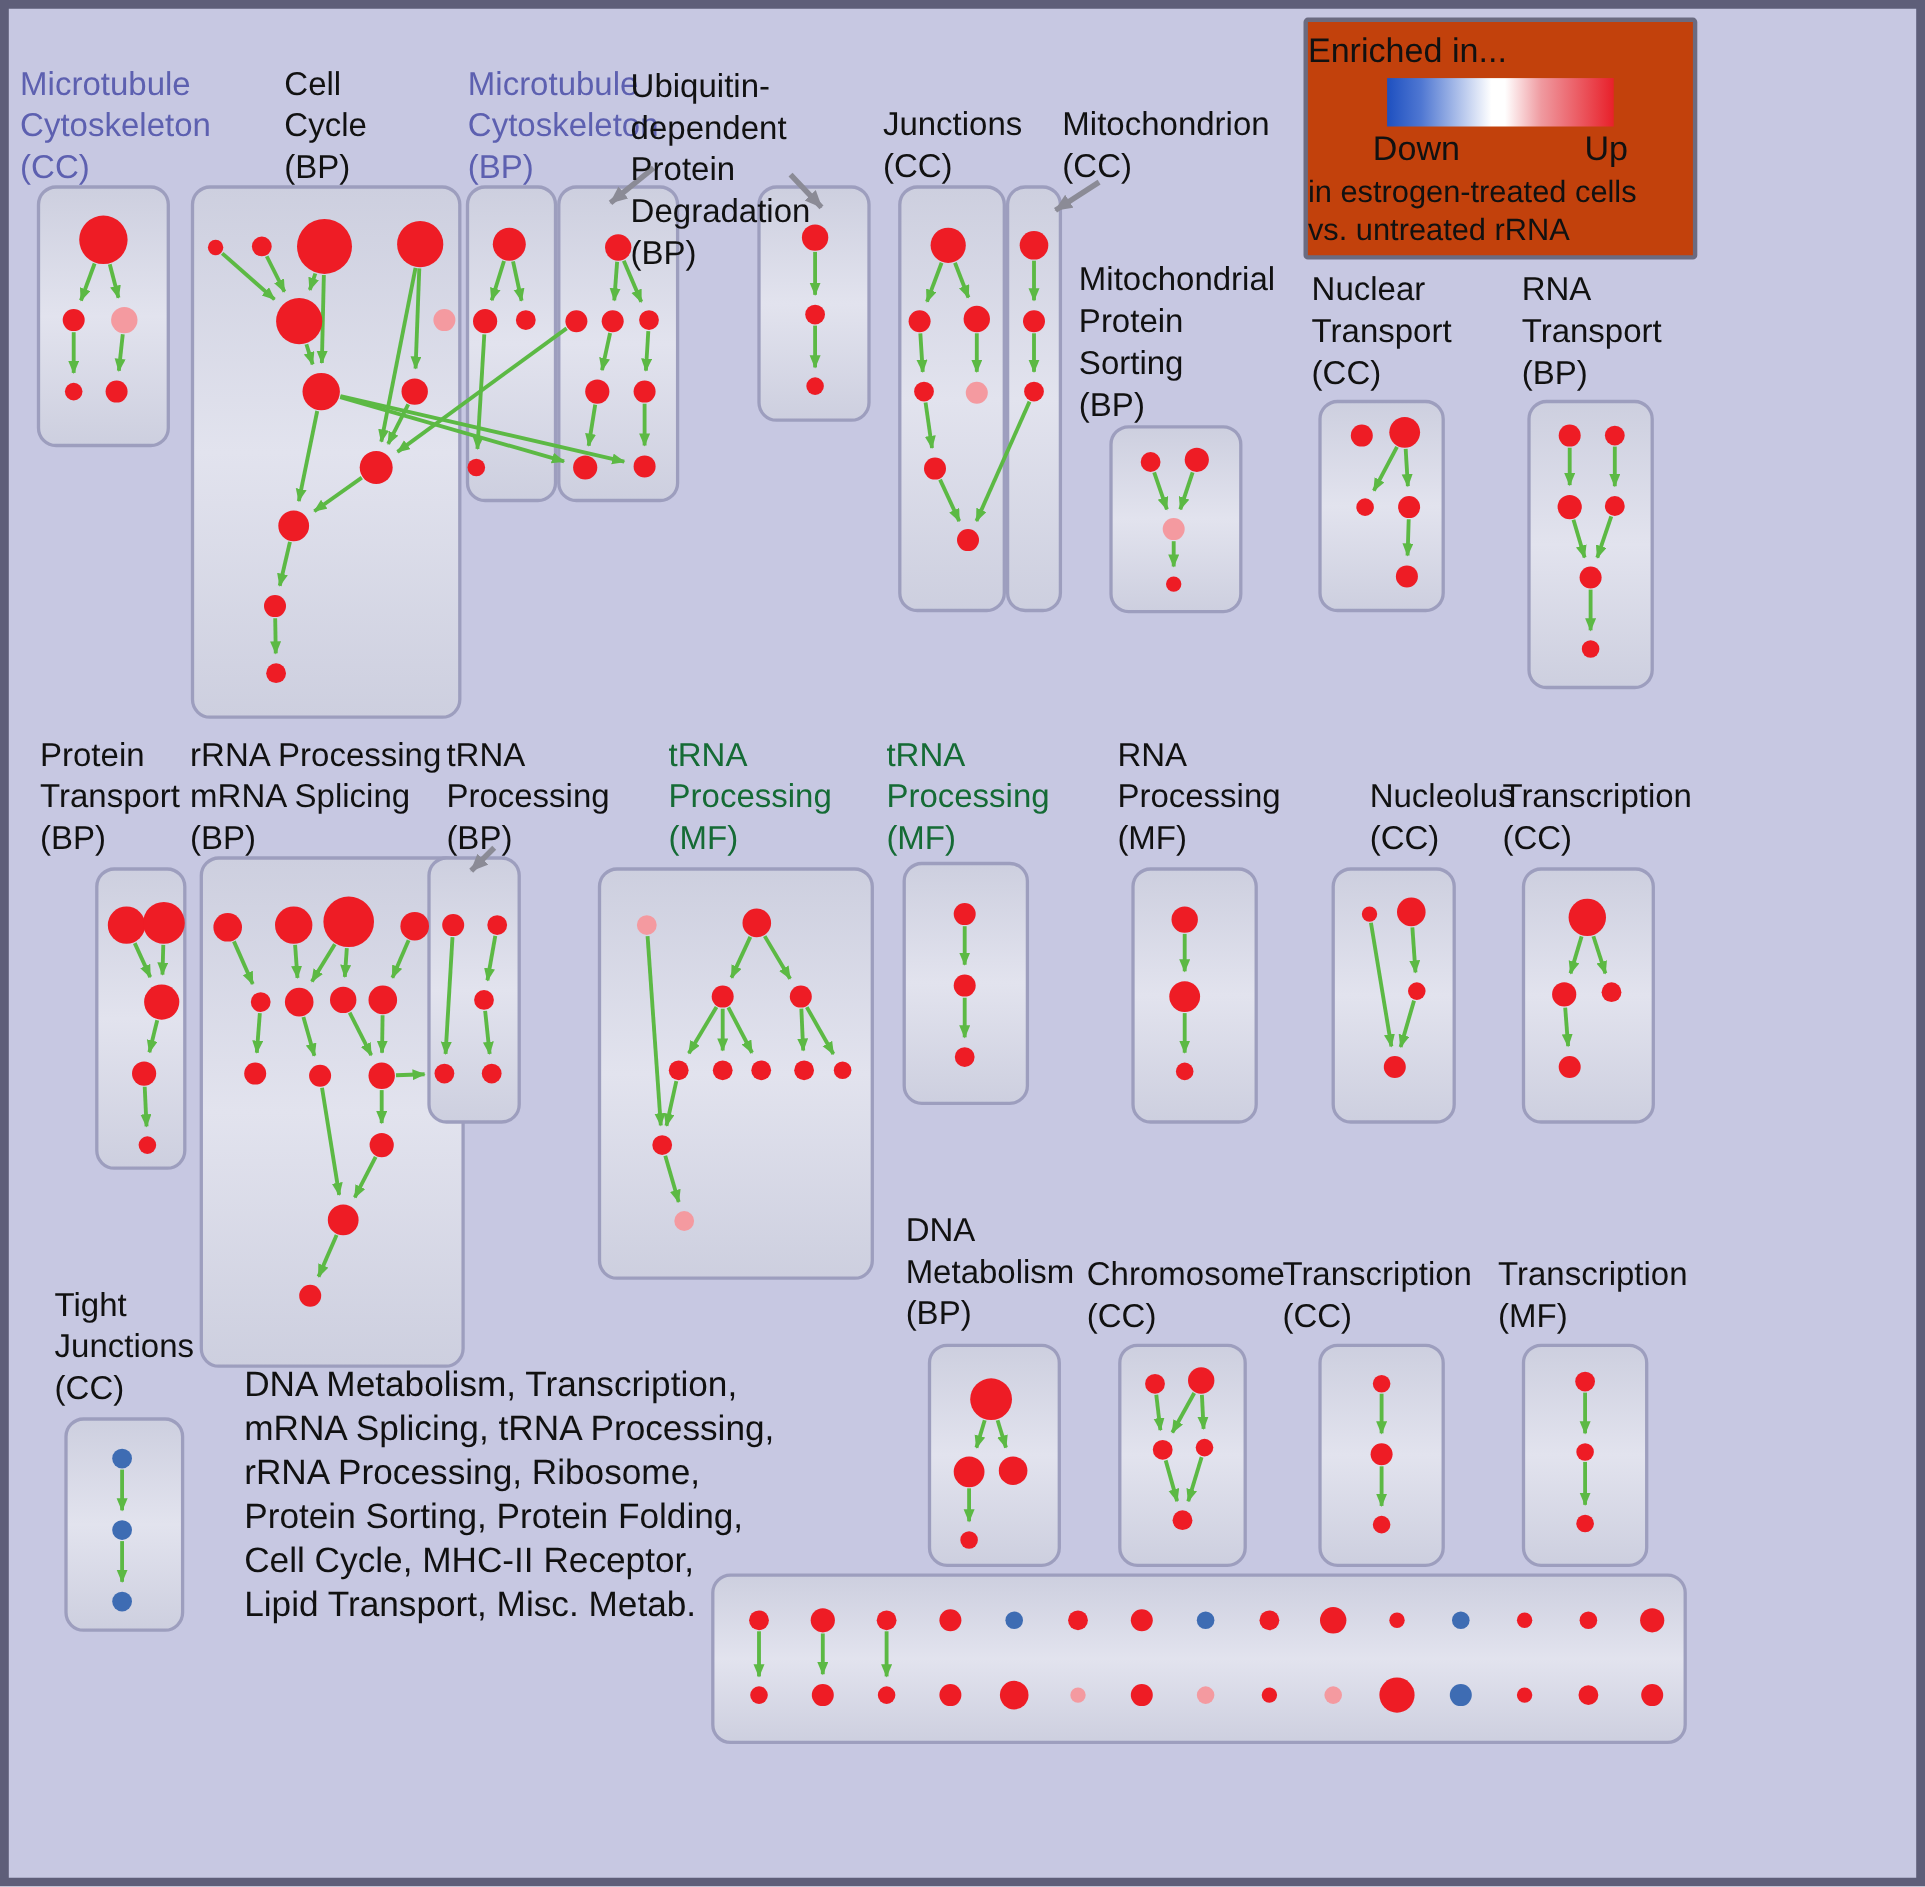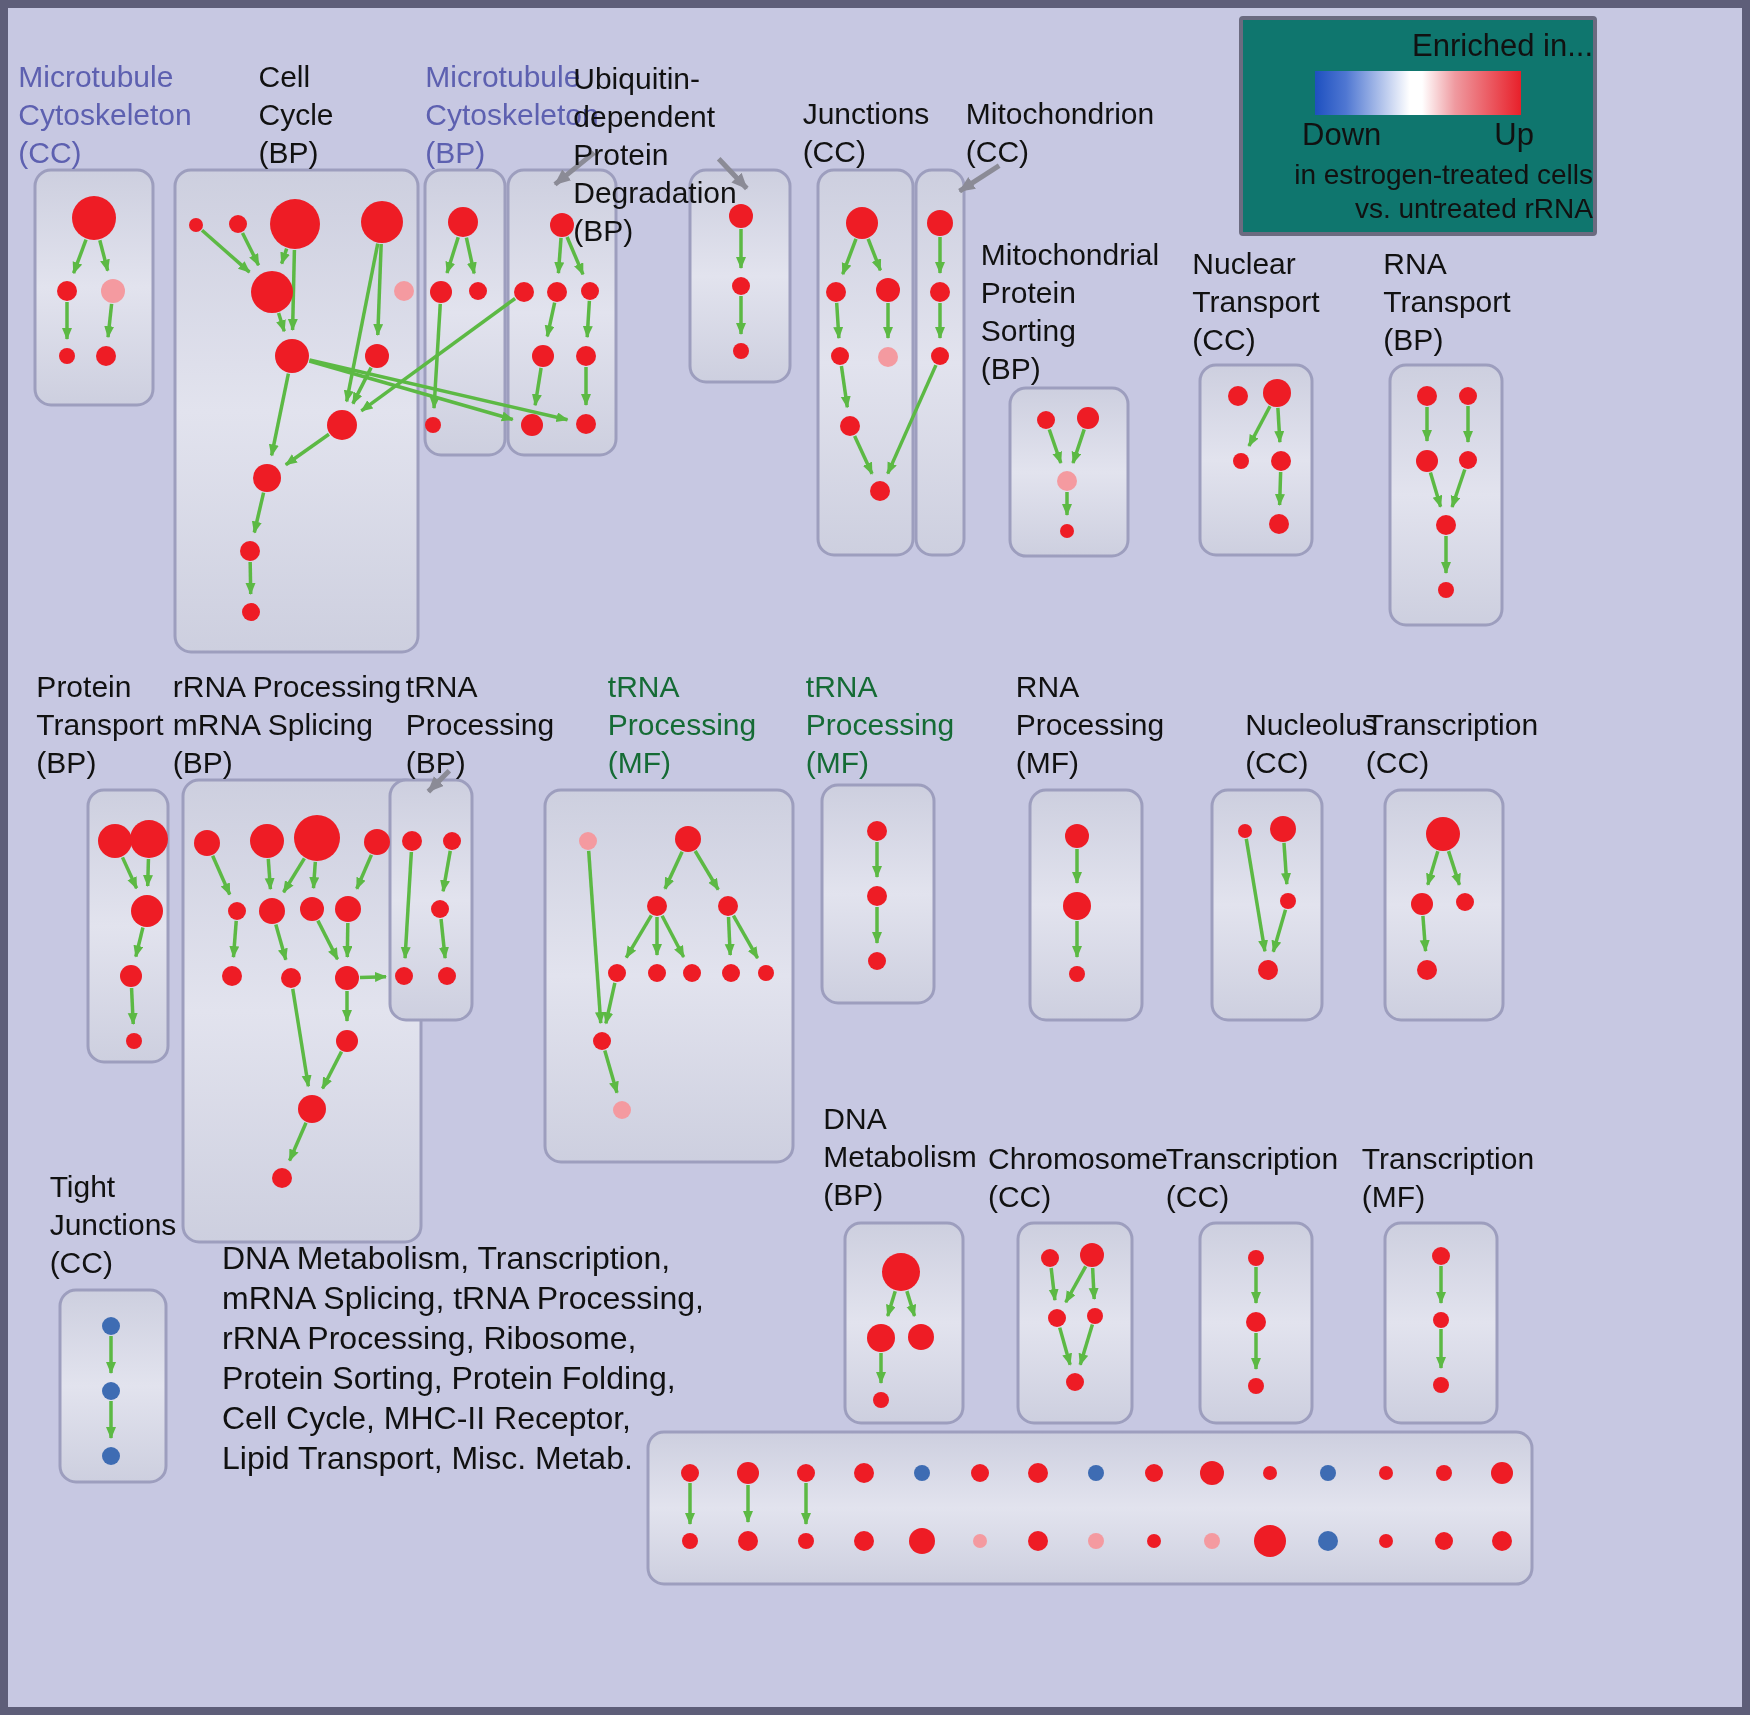--- a/index.html
+++ b/index.html
@@ -13,23 +13,23 @@
   #diagram{position:absolute;left:0;top:0;}
   .cluster-label{
     position:absolute;transform:translateX(-50%);
     text-align:left;white-space:pre-line;
     font-size:30px;line-height:38px;color:#111111;
   }
   .c-blue{color:#5d60b0;}
   .c-green{color:#156b35;}
   .c-black{color:#111111;}
   .legend{
-    position:absolute;left:1239px;top:16px;width:358px;height:220px;
-    background:#0f766e;border:4px solid #6b6b80;border-radius:4px;
-    box-sizing:border-box;text-align:right;color:#111111;
+    position:absolute;left:1185px;top:16px;width:358px;height:220px;
+    background:#c2410c;border:4px solid #6b6b80;border-radius:4px;
+    box-sizing:border-box;text-align:left;color:#111111;
   }
   .legend-title{font-size:31px;margin-top:8px;}
   .legend-bar{
     width:206px;height:44px;margin:7px auto 0;
     background:linear-gradient(90deg,#1e50c0 0%,#4f77d2 15%,#ffffff 46%,#ffffff 52%,#ef9aa0 68%,#e8202a 100%);
   }
   .legend-ends{width:232px;margin:2px auto 0;display:flex;justify-content:space-between;font-size:31px;}
   .legend-sub{font-size:28px;line-height:34px;}
   .legend-sub.first{margin-top:5px;}
   .footnote{position:absolute;left:222px;top:1238px;font-size:32px;line-height:40px;color:#111111;}

